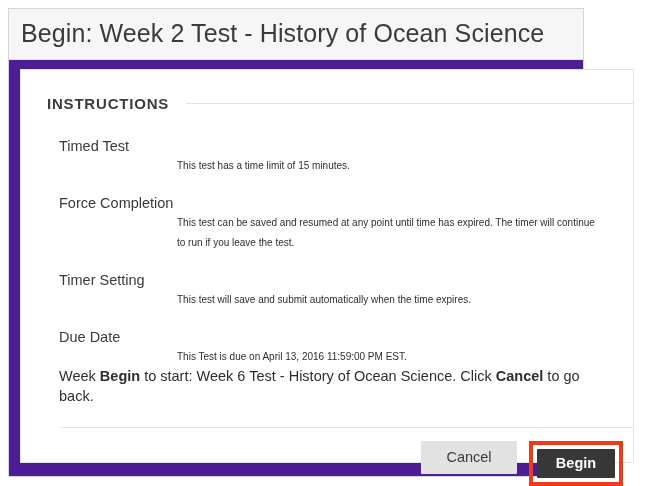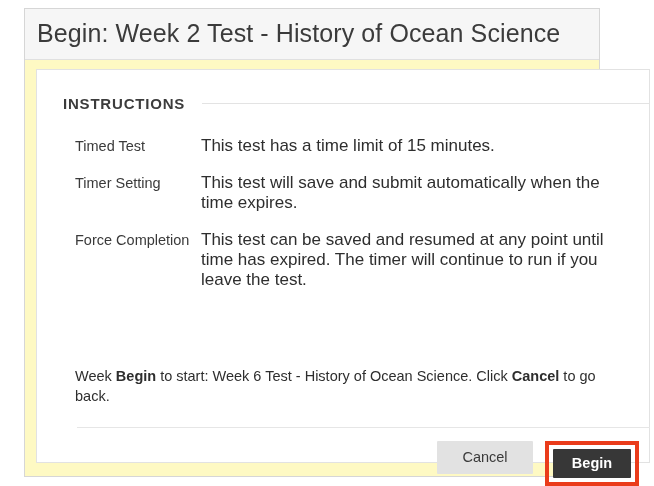--- a/index.html
+++ b/index.html
@@ -12,27 +12,27 @@
     height: 486px;
     overflow: hidden;
     font-family: "Liberation Sans", sans-serif;
     color: #333333;
     -webkit-font-smoothing: antialiased;
   }
 
   
   .dialog {
     position: absolute;
-    left: 24px;
+    left: 8px;
     top: 8px;
     width: 576px;
     height: 469px;
     box-sizing: border-box;
     border: 1px solid #d6d6d6;
-    background: #fef9c3;
+    background: #4c1d95;
   }
 
   
   .dialog-header {
     position: absolute;
     left: 0;
     top: 0;
     right: 0;
     height: 51px;
     background: #f6f6f6;
@@ -93,36 +93,36 @@
     position: absolute;
     left: 0;
     top: 66px;
     right: 0;
   }
   .def-row {
     position: relative;
     display: flex;
     align-items: flex-start;
     margin-bottom: 17px;
-    gap: 8px;
   }
   .def-term {
     width: 118px;
     flex: 0 0 118px;
     margin-left: 38px;
     font-size: 14.5px;
     line-height: 20px;
     color: #3a3a3a;
   }
   .def-desc {
     flex: 1 1 auto;
     padding-right: 28px;
-    font-size: 17px;
+    font-size: 10px;
     line-height: 20px;
     color: #2e2e2e;
+    margin-top: 20px;
   }
 
   
   .closing {
     position: absolute;
     left: 38px;
     top: 296px;
     width: 545px;
     font-size: 14.5px;
     line-height: 20px;
@@ -200,30 +200,32 @@
     </div>
 
     <div class="defs">
 
       <div class="def-row">
         <div class="def-term">Timed Test</div>
         <div class="def-desc">This test has a time limit of 15 minutes.</div>
       </div>
 
       <div class="def-row">
+        <div class="def-term">Force Completion</div>
+        <div class="def-desc">This test can be saved and resumed at any point until time has expired. The timer will continue to run if you leave the test.</div>
+      </div>
+
+      <div class="def-row">
         <div class="def-term">Timer Setting</div>
         <div class="def-desc">This test will save and submit automatically when the time expires.</div>
       </div>
 
       <div class="def-row">
-        <div class="def-term">Force Completion</div>
-        <div class="def-desc">This test can be saved and resumed at any point until time has expired. The timer will continue to run if you leave the test.</div>
-      </div>
-
-      <div class="def-row">
+        <div class="def-term">Due Date</div>
+        <div class="def-desc">This Test is due on April 13, 2016 11:59:00 PM EST.</div>
       </div>
 
     </div>
 
     <div class="closing">
       <span>Week </span><b>Begin</b><span> to start: Week 6 Test - History of Ocean Science. Click </span><b>Cancel</b><span> to go back.</span>
     </div>
 
     <div class="footer-rule"></div>
 

